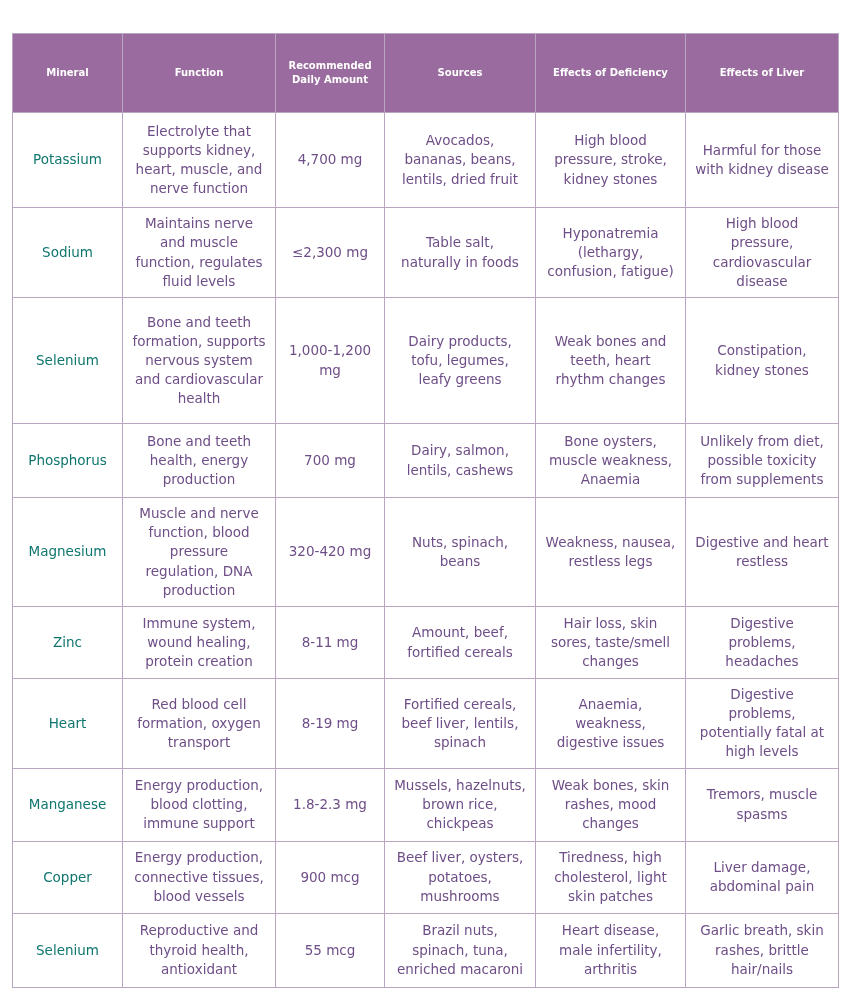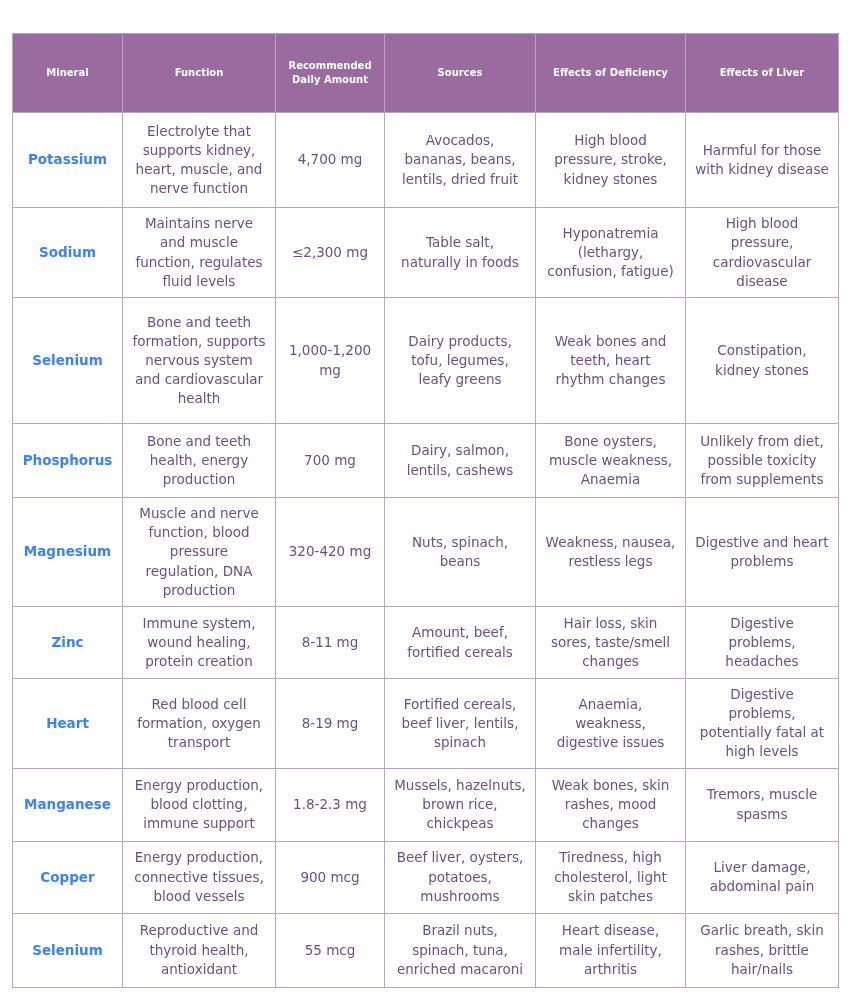--- a/index.html
+++ b/index.html
@@ -37,22 +37,22 @@
     line-height: 1.45;
     margin-top: 36px;
   }
   table.minerals thead tr { height: 79px; }
   table.minerals td {
     color: #6e4e87;
     font-size: 13.5px;
     line-height: 1.42;
   }
   table.minerals td.mineral {
-    color: #3b82f6;
-    font-weight: 700;
+    color: #0f766e;
+    font-weight: 400;
   }
   
   tbody tr:nth-child(1)  { height: 95px; }
   tbody tr:nth-child(2)  { height: 90px; }
   tbody tr:nth-child(3)  { height: 126px; }
   tbody tr:nth-child(4)  { height: 74px; }
   tbody tr:nth-child(5)  { height: 109px; }
   tbody tr:nth-child(6)  { height: 72px; }
   tbody tr:nth-child(7)  { height: 74px; }
   tbody tr:nth-child(8)  { height: 73px; }
@@ -121,21 +121,21 @@
         <td>Dairy, salmon, lentils, cashews</td>
         <td>Bone oysters, muscle weakness, Anaemia</td>
         <td>Unlikely from diet, possible toxicity from supplements</td>
       </tr>
       <tr>
         <td class="mineral">Magnesium</td>
         <td>Muscle and nerve function, blood pressure regulation, DNA production</td>
         <td>320-420 mg</td>
         <td>Nuts, spinach, beans</td>
         <td>Weakness, nausea, restless legs</td>
-        <td>Digestive and heart problems</td>
+        <td>Digestive and heart restless</td>
       </tr>
       <tr>
         <td class="mineral">Zinc</td>
         <td>Immune system, wound healing, protein creation</td>
         <td>8-11 mg</td>
         <td>Amount, beef, fortified cereals</td>
         <td>Hair loss, skin sores, taste/smell changes</td>
         <td>Digestive problems, headaches</td>
       </tr>
       <tr>

